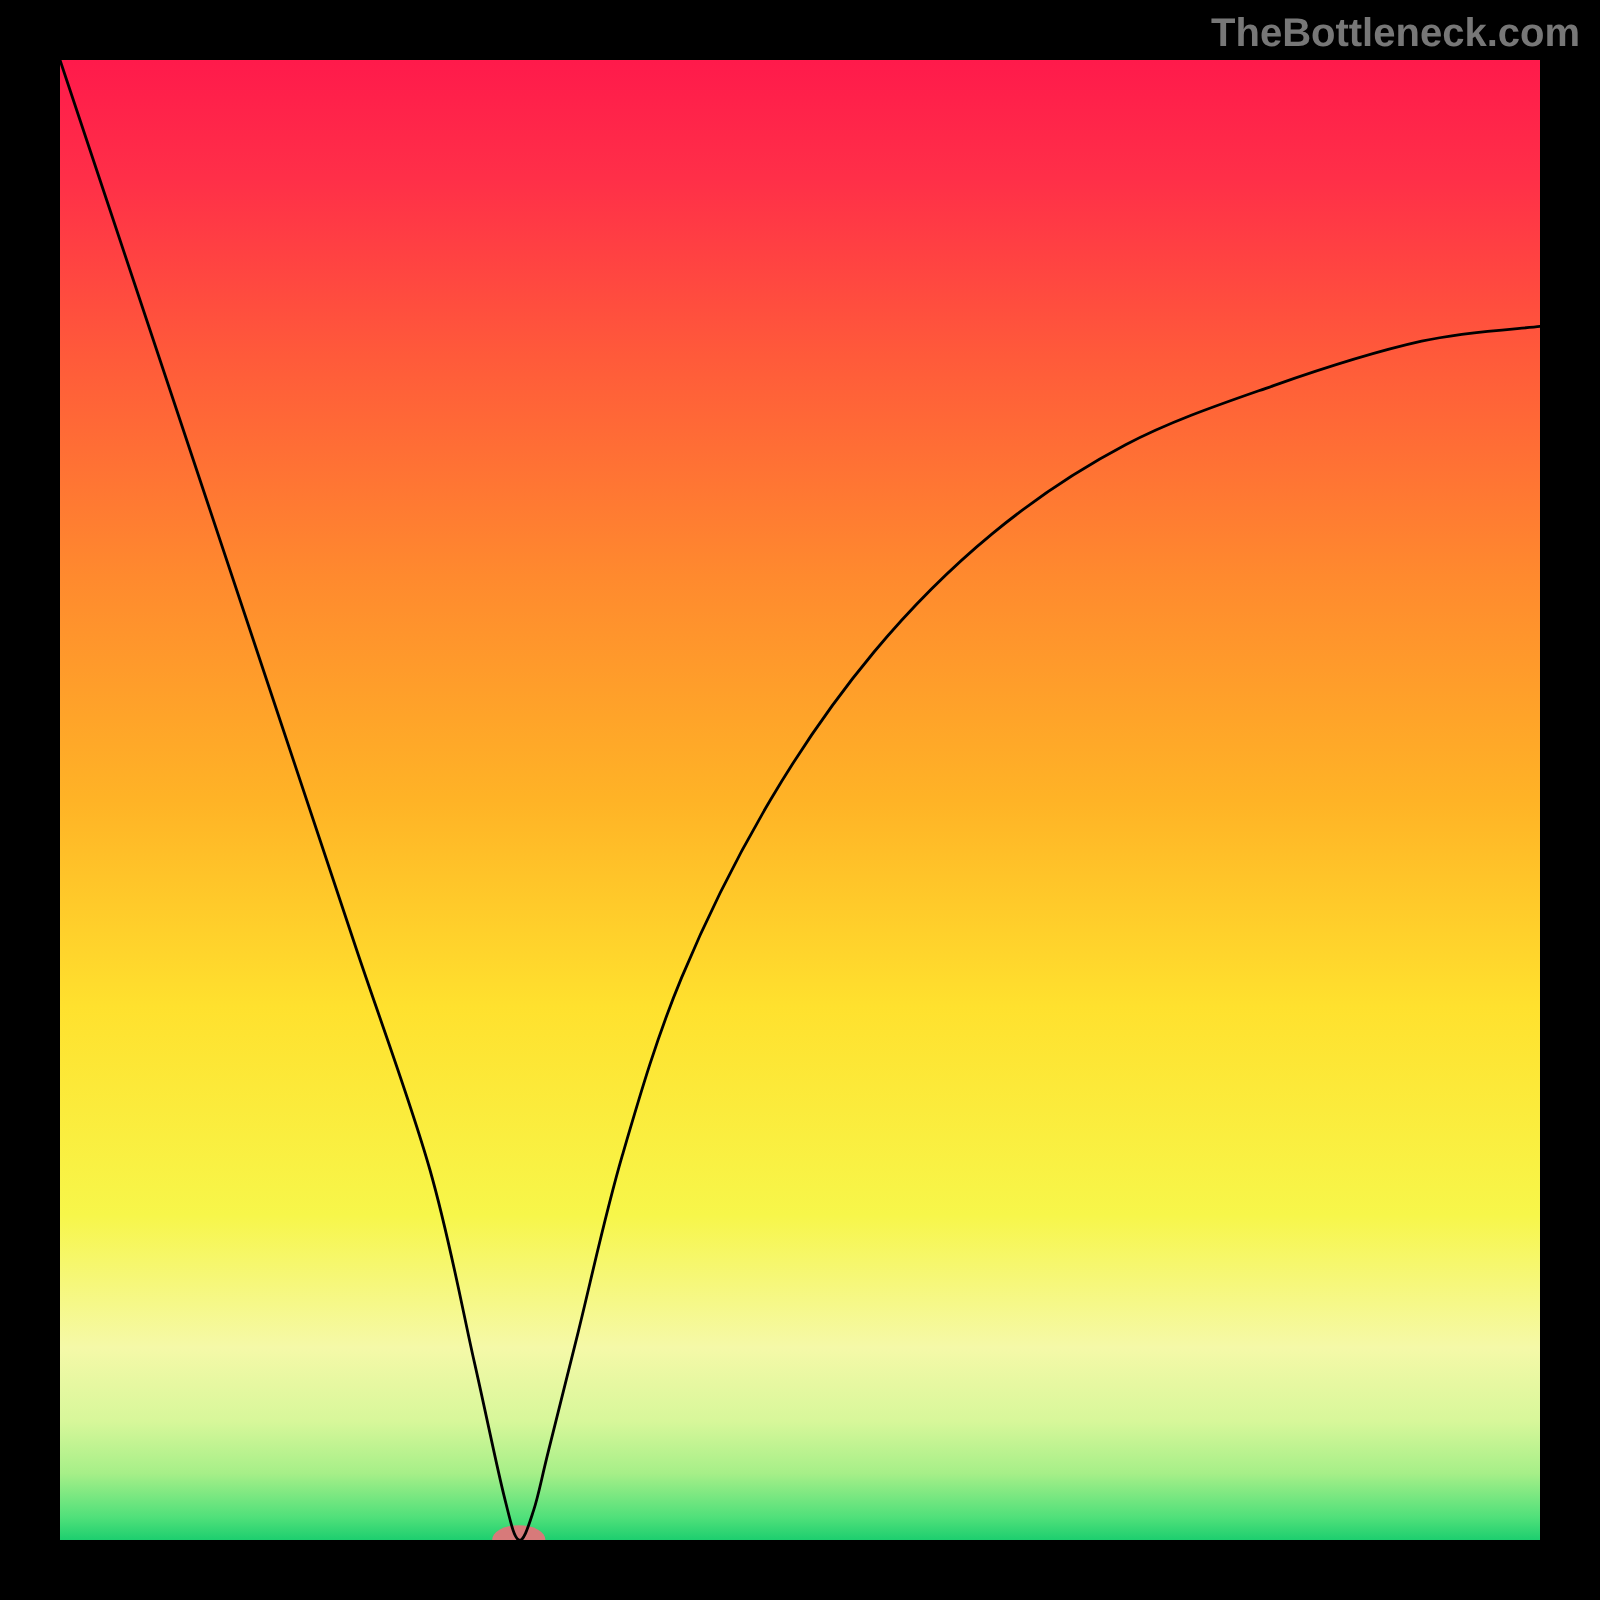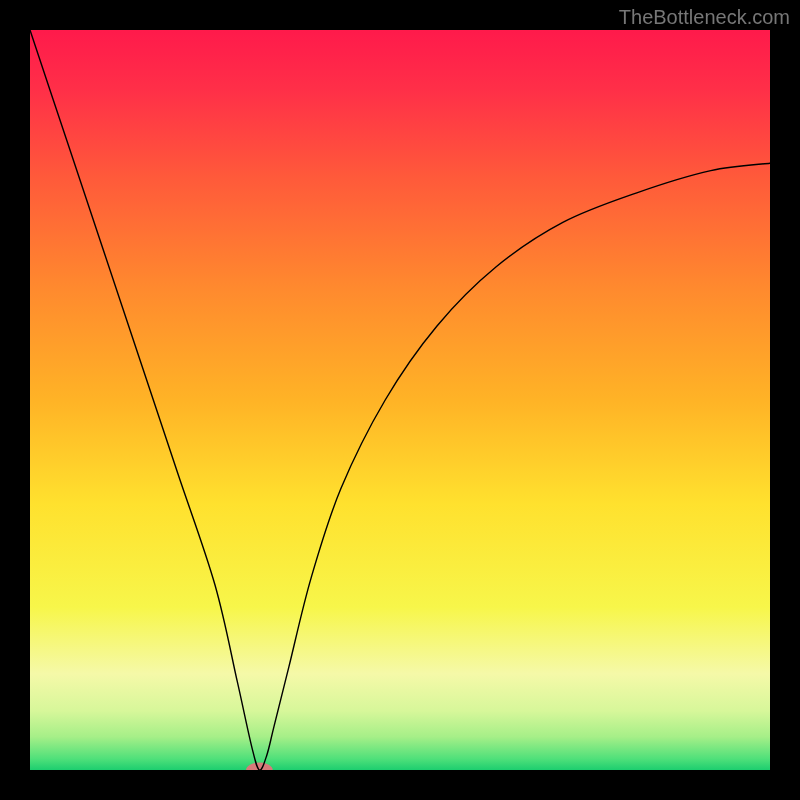--- a/index.html
+++ b/index.html
@@ -11,21 +11,21 @@
     font-family: Arial, Helvetica, sans-serif;
     overflow: hidden;
     position: relative;
   }
   .watermark {
     position: absolute;
     top: 6px;
     right: 10px;
     color: #777;
     font-size: 20px;
-    font-weight: 400;
+    font-weight: 700;
     z-index: 10;
     user-select: none;
   }
   .frame {
     position: absolute;
     left: 30px;
     top: 30px;
     width: 740px;
     height: 740px;
     overflow: hidden;

